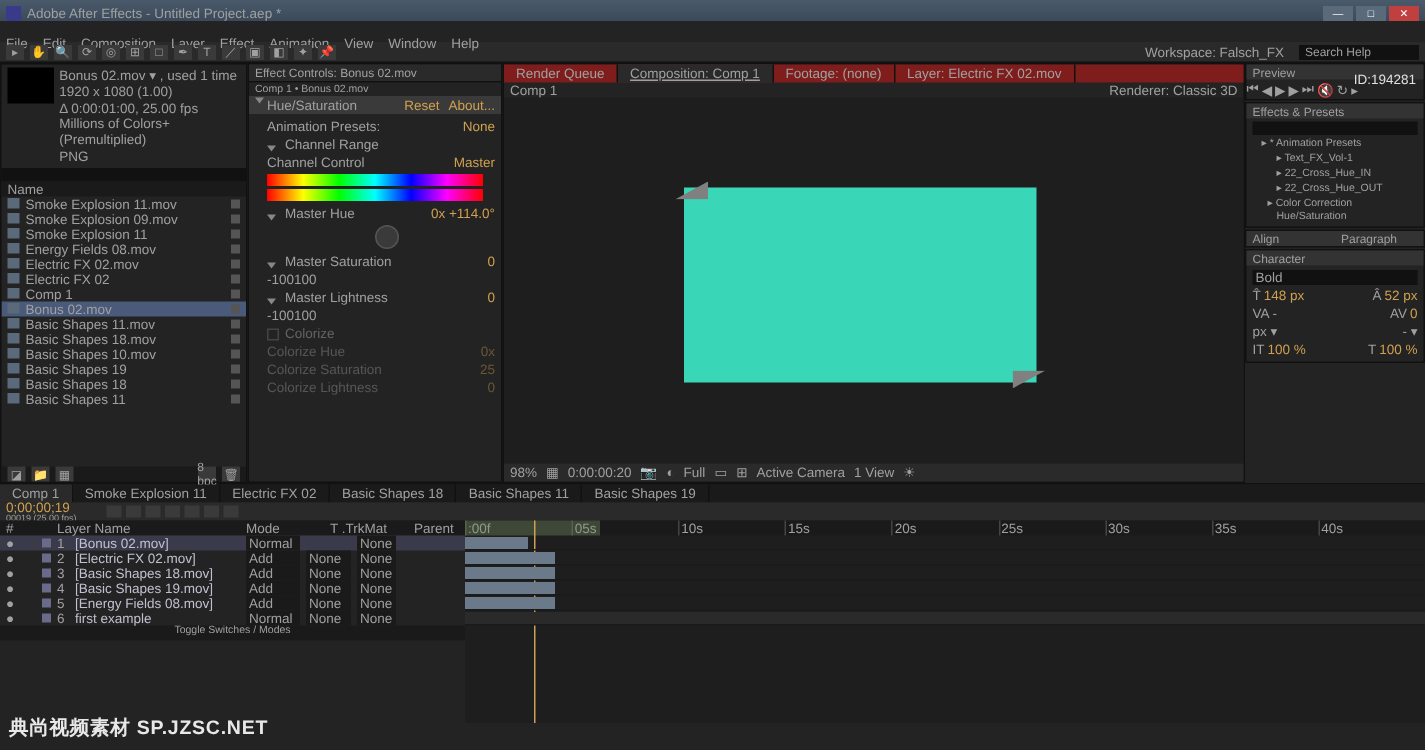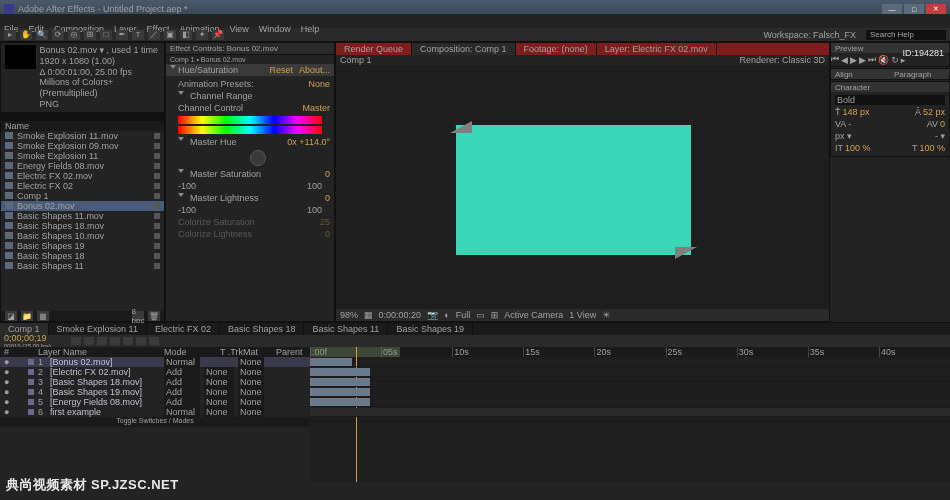--- a/index.html
+++ b/index.html
@@ -25,29 +25,29 @@
 .project-list { flex: 1; overflow: hidden; }
 .list-header { background: #1a1a1a; height: 10px; display: flex; padding: 0 4px; font-size: 8px; }
 .list-row { height: 10px; display: flex; align-items: center; padding: 0 4px; font-size: 8px; gap: 4px; }
 .list-row.selected { background: #4a5a7a; color: #e0e0e0; }
 .folder-icon, .file-icon { width: 8px; height: 7px; background: #7a6a4a; }
 .file-icon { background: #5a6a7a; }
 .effect-controls { width: 170px; }
 .ec-body { padding: 2px 4px; font-size: 8px; }
 .ec-header { background: #3a3a3a; color: #d0a050; display: flex; padding: 1px 4px; }
 .ec-header .reset { margin-left: auto; color: #d0a050; }
-.ec-row { display: flex; align-items: flex-start; padding: 1px 0 1px 8px; gap: 4px; }
+.ec-row { display: flex; align-items: flex-end; padding: 1px 0 1px 8px; gap: 4px; }
 .ec-row .val { color: #d0a050; }
 .hue-gradient { height: 8px; margin: 2px 8px; background: linear-gradient(90deg, red, yellow, lime, cyan, blue, magenta, red); }
 .hue-dial { width: 16px; height: 16px; border-radius: 50%; background: #3a3a3a; margin: 2px 0 2px 80px; border: 1px solid #555; }
-.slider-row { display: flex; align-items: center; padding: 1px 8px; font-size: 7px; justify-content: space-between; }
+.slider-row { display: flex; align-items: center; padding: 1px 8px; font-size: 7px; }
 .viewer { flex: 1; display: flex; flex-direction: column; }
 .viewer-tabs { height: 12px; display: flex; background: #7f1d1d; font-size: 8px; }
 .viewer-tab { padding: 0 8px; display: flex; align-items: center; border-right: 1px solid #111; }
-.viewer-tab.active { background: #2a2a2a; }
+.viewer-tab.active { background: #2a2a2a; text-decoration: underline; }
 .viewer-canvas { flex: 1; background: #1e1e1e; position: relative; display: flex; align-items: center; justify-content: center; }
 .canvas-rect { position: absolute; left: 120px; top: 60px; width: 235px; height: 130px; background: #3ad6b8; }
 .canvas-rect::before { content: ""; position: absolute; left: -6px; top: -4px; width: 22px; height: 12px; background: #808080; clip-path: polygon(0 100%, 100% 0, 100% 100%); }
 .canvas-rect::after { content: ""; position: absolute; right: -6px; bottom: -4px; width: 22px; height: 12px; background: #808080; clip-path: polygon(0 0, 100% 0, 0 100%); }
 .viewer-footer { height: 12px; background: #2a2a2a; display: flex; align-items: center; padding: 0 4px; gap: 6px; font-size: 7px; }
 .right-col { width: 120px; display: flex; flex-direction: column; gap: 1px; }
 .rpanel { background: #232323; border: 1px solid #111; }
 .rpanel-head { background: #333; height: 10px; display: flex; align-items: center; padding: 0 4px; font-size: 8px; }
 .rpanel-body { padding: 2px 4px; font-size: 7px; }
 .rpanel-row { display: flex; align-items: center; gap: 2px; padding: 1px 0; }
@@ -265,20 +265,28 @@
         </div>
       <div class="ec-row">
           <span class="tri down"></span>
           <span>Master Lightness</span>
           <span class="val" style="margin-left:auto">0</span>
         </div>
       <div class="slider-row">
           <span>-100</span>
           <span>100</span>
         </div>
+      <div class="ec-row" style="opacity:.5">
+          <span style="width:8px;height:8px;border:1px solid #666"></span>
+          <span>Colorize</span>
+        </div>
+      <div class="ec-row" style="opacity:.4">
+          <span>Colorize Hue</span>
+          <span class="val" style="margin-left:auto">0x</span>
+        </div>
       <div class="ec-row" style="opacity:.4">
           <span>Colorize Saturation</span>
           <span class="val" style="margin-left:auto">25</span>
         </div>
       <div class="ec-row" style="opacity:.4">
           <span>Colorize Lightness</span>
           <span class="val" style="margin-left:auto">0</span>
         </div>
     </div>
   </div>
@@ -317,20 +325,34 @@
       <div class="rpanel-head">Preview</div>
       <div class="rpanel-body rpanel-row">
         <span>⏮</span>
         <span>◀</span>
         <span>▶</span>
         <span>▶</span>
         <span>⏭</span>
         <span>🔇</span>
         <span>↻</span>
         <span>▸</span>
+      </div>
+    </div>
+    <div class="rpanel">
+      <div class="rpanel-head">Effects &amp; Presets</div>
+      <div class="rpanel-body">
+        <div class="searchbox"></div>
+        <div id="ep-list">
+            <div class="ep-item" style="padding-left: 6px;">▸ * Animation Presets</div>
+            <div class="ep-item" style="padding-left: 16px;">▸ Text_FX_Vol-1</div>
+            <div class="ep-item" style="padding-left: 16px;">▸ 22_Cross_Hue_IN</div>
+            <div class="ep-item" style="padding-left: 16px;">▸ 22_Cross_Hue_OUT</div>
+            <div class="ep-item" style="padding-left: 10px;">▸ Color Correction</div>
+            <div class="ep-item" style="padding-left: 16px;">Hue/Saturation</div>
+          </div>
       </div>
     </div>
     <div class="rpanel" style="display:flex">
       <div class="rpanel-head" style="flex:1">Align</div>
       <div class="rpanel-head" style="flex:1">Paragraph</div>
     </div>
     <div class="rpanel">
       <div class="rpanel-head">Character</div>
       <div class="rpanel-body">
         <div class="rpanel-row">

